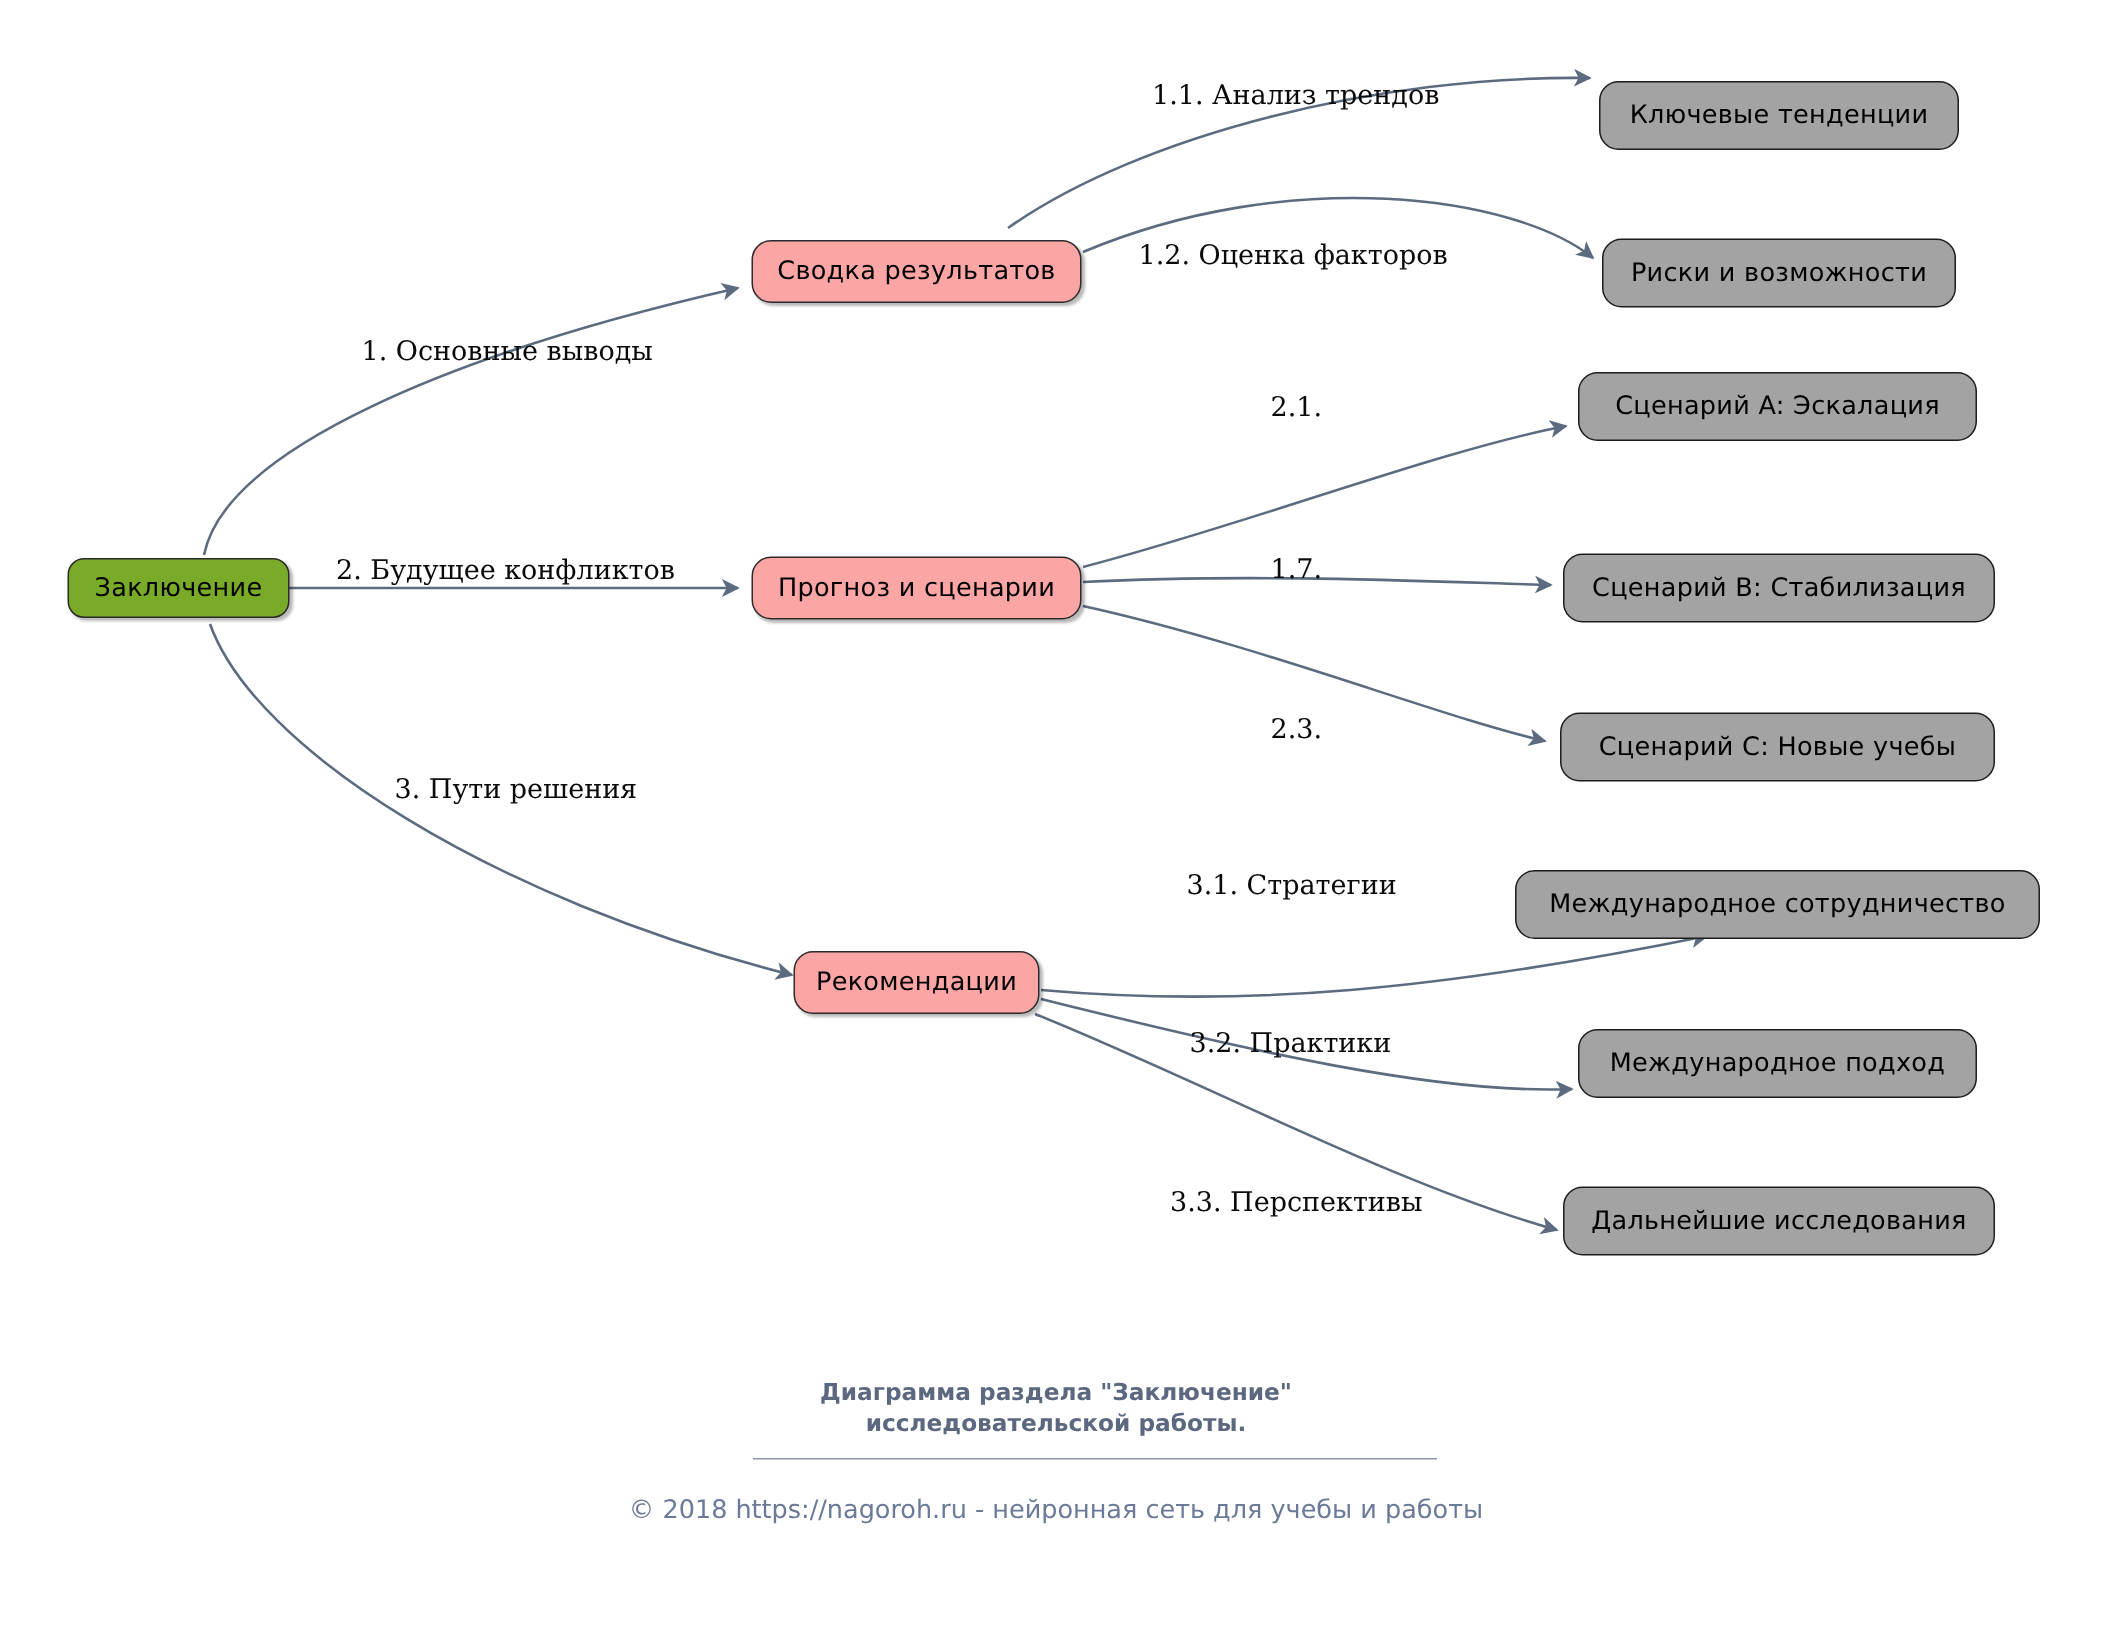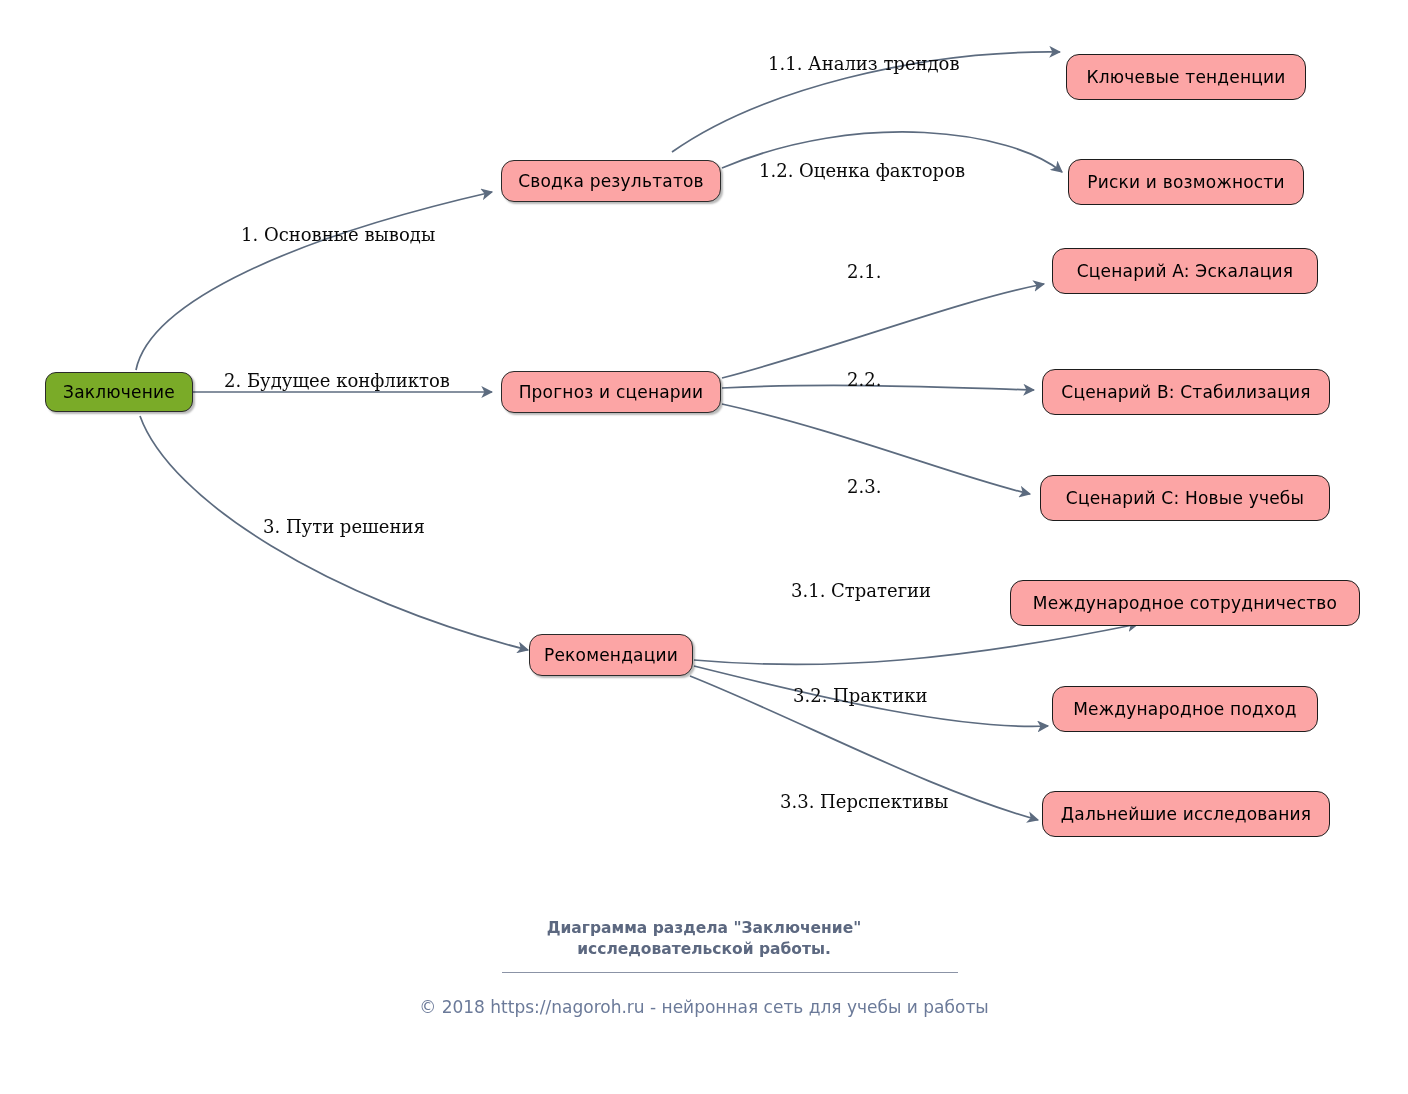--- a/index.html
+++ b/index.html
@@ -42,21 +42,21 @@
     box-shadow: 2px 2px 2px rgba(0,0,0,0.28);
   }
   .node-branch {
     background: #fca5a5;
     border: 1.6px solid #2b2b2b;
     border-radius: 13px;
     color: #000000;
     box-shadow: 2px 2px 2px rgba(0,0,0,0.28);
   }
   .node-leaf {
-    background: #fca5a5;
+    background: #a3a3a3;
     border: 1.7px solid #1d1d1d;
     border-radius: 13px;
     color: #000000;
   }
   .edge-label {
     position: absolute;
     font-family: "DejaVu Serif", serif;
     font-size: 18px;
     color: #0a0a0a;
     white-space: nowrap;
@@ -179,21 +179,21 @@
   <div class="edge-label" style="left:224px; top:372px;">2. Будущее конфликтов</div>
 
   <div class="edge-label" style="left:263px; top:518px;">3. Пути решения</div>
 
   <div class="edge-label" style="left:768px; top:55px;">1.1. Анализ трендов</div>
 
   <div class="edge-label" style="left:759px; top:162px;">1.2. Оценка факторов</div>
 
   <div class="edge-label" style="left:847px; top:263px;">2.1.</div>
 
-  <div class="edge-label" style="left:847px; top:371px;">2.2.</div>
+  <div class="edge-label" style="left:847px; top:371px;">1.7.</div>
 
   <div class="edge-label" style="left:847px; top:478px;">2.3.</div>
 
   <div class="edge-label" style="left:791px; top:582px;">3.1. Стратегии</div>
 
   <div class="edge-label" style="left:793px; top:687px;">3.2. Практики</div>
 
   <div class="edge-label" style="left:780px; top:793px;">3.3. Перспективы</div>
 
   <div id="caption">

